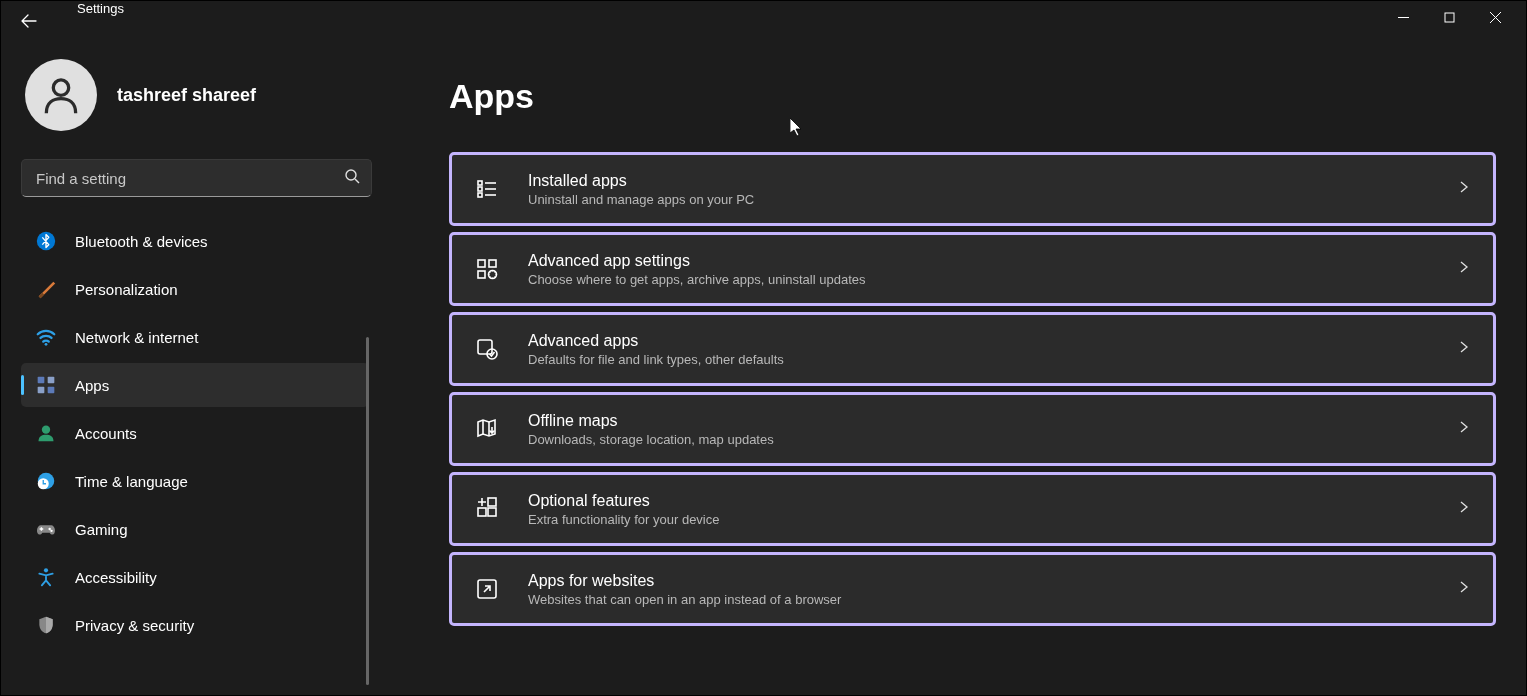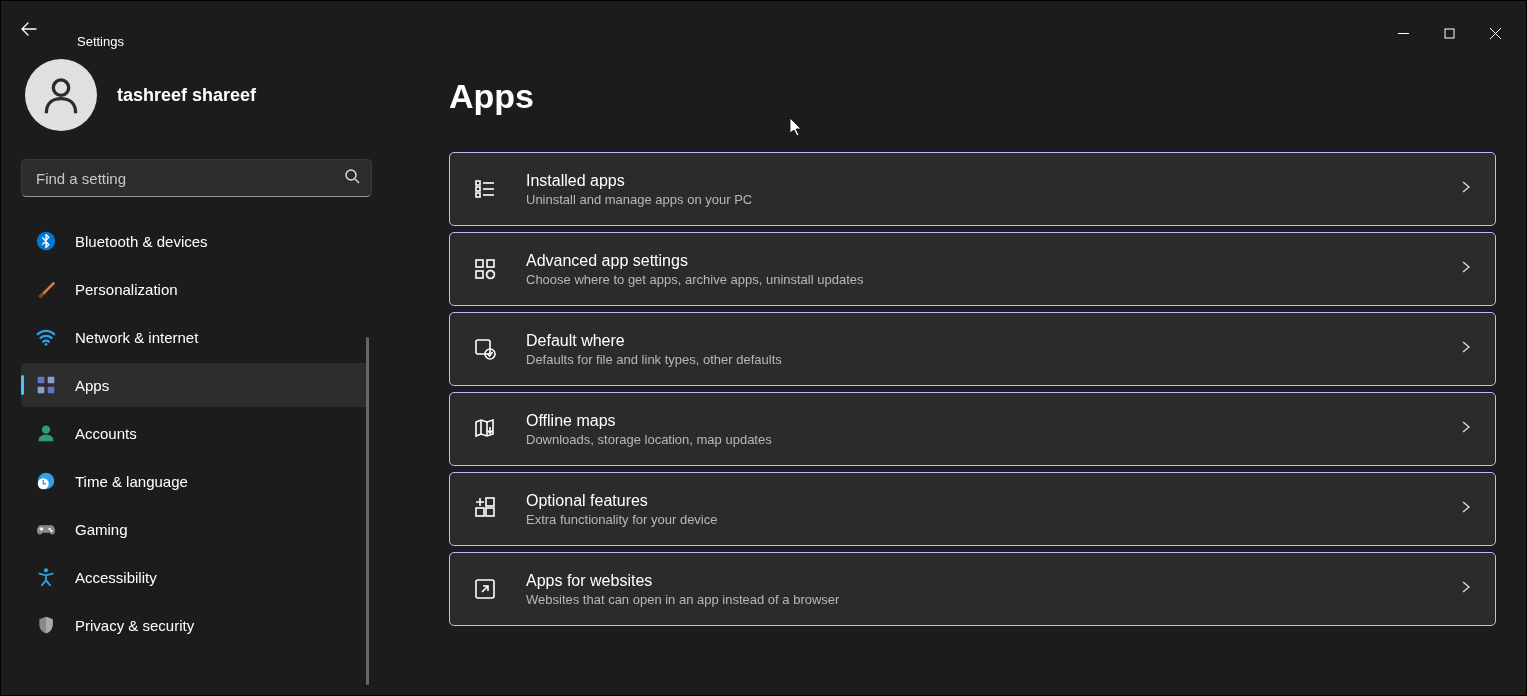--- a/index.html
+++ b/index.html
@@ -8,21 +8,21 @@
   background: #1c1c1c;
   color: #ffffff;
   width: 1527px;
   height: 696px;
   overflow: hidden;
   border: 1px solid #000;
 }
 .titlebar {
   height: 48px;
   display: flex;
-  align-items: flex-end;
+  align-items: flex-start;
   padding: 0 8px;
 }
 .back-btn {
   width: 40px; height: 40px;
   display: flex; align-items: center; justify-content: center;
   color: #fff;
   cursor: pointer;
 }
 .title {
   font-size: 13px;
@@ -136,21 +136,21 @@
   overflow: hidden;
 }
 .page-title {
   font-size: 34px;
   font-weight: 600;
   margin-bottom: 36px;
 }
 .cards { display: flex; flex-direction: column; gap: 6px; }
 .card {
   background: #2b2b2b;
-  border: 1px solid #c4b5fd;
+  border: 3px solid #c4b5fd;
   border-radius: 5px;
   height: 74px;
   display: flex;
   align-items: center;
   padding: 0 22px;
   cursor: pointer;
 }
 .card-icon {
   width: 26px; height: 26px;
   display: flex; align-items: center; justify-content: center;
@@ -369,21 +369,21 @@
 
       <div class="card">
         <span class="card-icon">
           <svg width="24" height="24" viewBox="0 0 24 24" stroke="#fff" stroke-width="1.6" fill="none">
               <rect x="3" y="3" width="14" height="14" rx="2"></rect>
               <circle cx="17" cy="17" r="5"></circle>
               <path d="M14.5 17 L16.5 19 L19.5 15"></path>
             </svg>
         </span>
         <div class="card-text">
-          <div class="card-title">Default where</div>
+          <div class="card-title">Advanced apps</div>
           <div class="card-sub">Defaults for file and link types, other defaults</div>
         </div>
         <span class="chevron"><svg width="14" height="14" viewBox="0 0 14 14">
               <path d="M4 2 L10 7 L4 12" stroke="#e0e0e0" stroke-width="1.3" fill="none"></path>
             </svg></span>
       </div>
 
       <div class="card">
         <span class="card-icon">
           <svg width="24" height="24" viewBox="0 0 24 24" stroke="#fff" stroke-width="1.6" fill="none">

